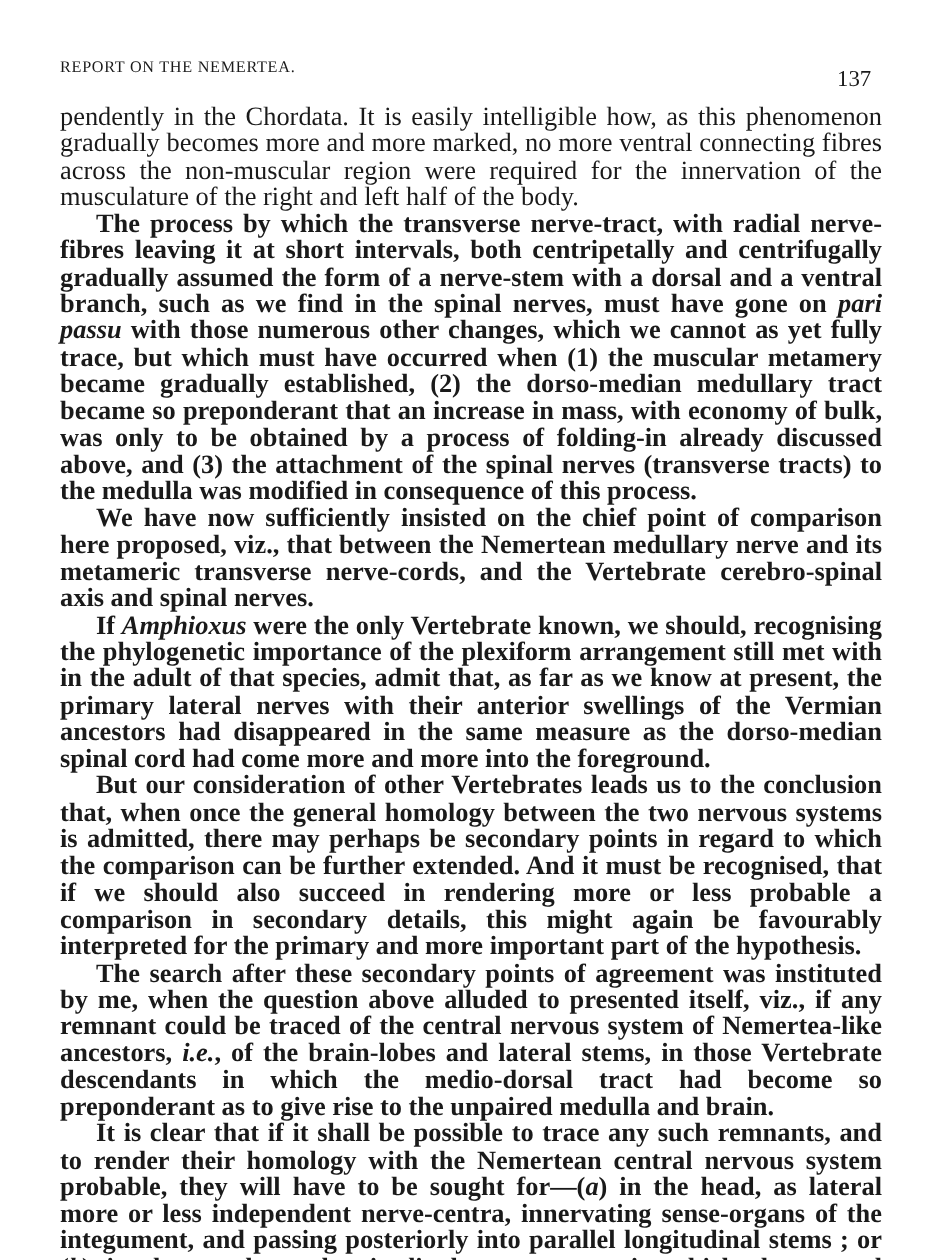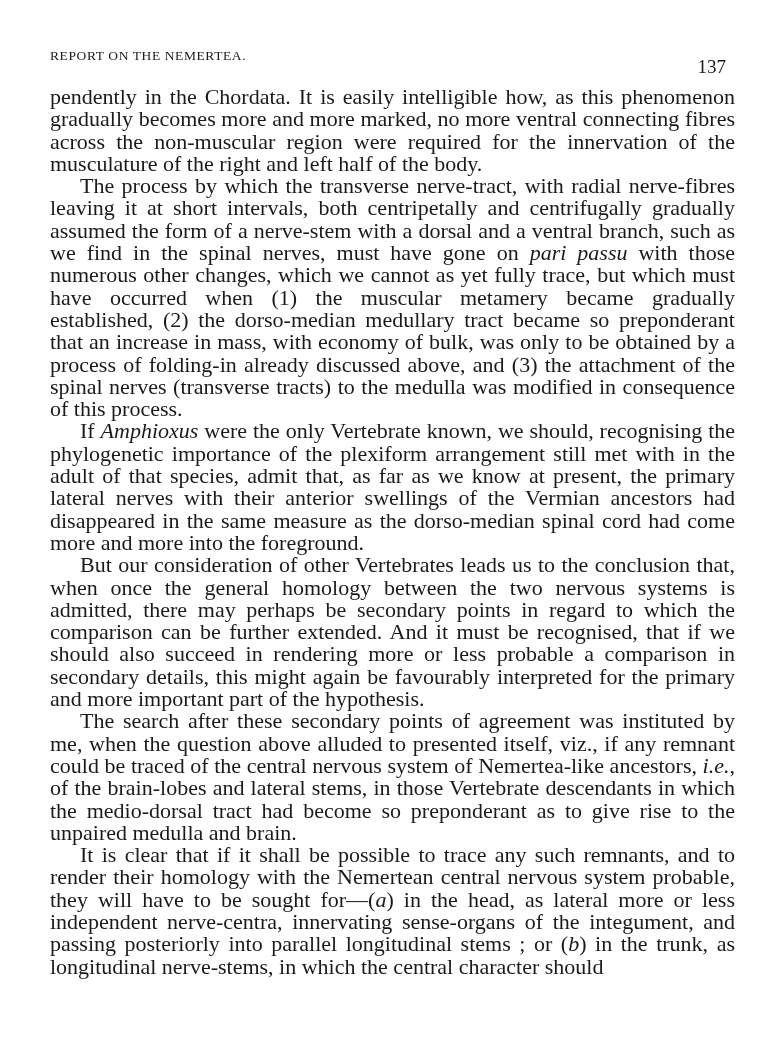--- a/index.html
+++ b/index.html
@@ -17,39 +17,42 @@
   }
   .page-number {
     position: absolute; right: 0; top: 12px; font-size: 19px;
   }
   .body-text {
     position: absolute; top: 86px; left: 50px; width: 685px;
     font-size: 22px; line-height: 22.3px; text-align: justify;
     hyphens: none;
   }
   .body-text p { margin: 0; text-indent: 0; }
-  .body-text p.indent { text-indent: 30px; }
+  .body-text p.indent { text-indent: 30px; font-weight: bold; }
   em { font-style: italic; }
 </style>
 </head>
 <body>
 
 <div class="header">
   <div class="running-title">REPORT ON THE NEMERTEA.</div>
   <div class="page-number">137</div>
 </div>
 
 <div class="body-text">
   <p>
     <span>pendently in the Chordata.  It is easily intelligible how, as this phenomenon gradually becomes more and more marked, no more ventral connecting fibres across the non-muscular region were required for the innervation of the musculature of the right and left half of the body.</span>
   </p>
   <p class="indent">
     <span>The process by which the transverse nerve-tract, with radial nerve-fibres leaving it at short intervals, both centripetally and centrifugally gradually assumed the form of a nerve-stem with a dorsal and a ventral branch, such as we find in the spinal nerves, must have gone on </span><em>pari passu</em><span> with those numerous other changes, which we cannot as yet fully trace, but which must have occurred when (1) the muscular metamery became gradually established, (2) the dorso-median medullary tract became so preponderant that an increase in mass, with economy of bulk, was only to be obtained by a process of folding-in already discussed above, and (3) the attachment of the spinal nerves (transverse tracts) to the medulla was modified in consequence of this process.</span>
   </p>
   <p class="indent">
+    <span>We have now sufficiently insisted on the chief point of comparison here proposed, viz., that between the Nemertean medullary nerve and its metameric transverse nerve-cords, and the Vertebrate cerebro-spinal axis and spinal nerves.</span>
+  </p>
+  <p class="indent">
     <span>If </span><em>Amphioxus</em><span> were the only Vertebrate known, we should, recognising the phylogenetic importance of the plexiform arrangement still met with in the adult of that species, admit that, as far as we know at present, the primary lateral nerves with their anterior swellings of the Vermian ancestors had disappeared in the same measure as the dorso-median spinal cord had come more and more into the foreground.</span>
   </p>
   <p class="indent">
     <span>But our consideration of other Vertebrates leads us to the conclusion that, when once the general homology between the two nervous systems is admitted, there may perhaps be secondary points in regard to which the comparison can be further extended. And it must be recognised, that if we should also succeed in rendering more or less probable a comparison in secondary details, this might again be favourably interpreted for the primary and more important part of the hypothesis.</span>
   </p>
   <p class="indent">
     <span>The search after these secondary points of agreement was instituted by me, when the question above alluded to presented itself, viz., if any remnant could be traced of the central nervous system of Nemertea-like ancestors, </span><em>i.e.</em><span>, of the brain-lobes and lateral stems, in those Vertebrate descendants in which the medio-dorsal tract had become so preponderant as to give rise to the unpaired medulla and brain.</span>
   </p>
   <p class="indent">
     <span>It is clear that if it shall be possible to trace any such remnants, and to render their homology with the Nemertean central nervous system probable, they will have to be sought for—(</span><em>a</em><span>) in the head, as lateral more or less independent nerve-centra, innervating sense-organs of the integument, and passing posteriorly into parallel longitudinal stems ; or (</span><em>b</em><span>) in the trunk, as longitudinal nerve-stems, in which the central character should</span>

